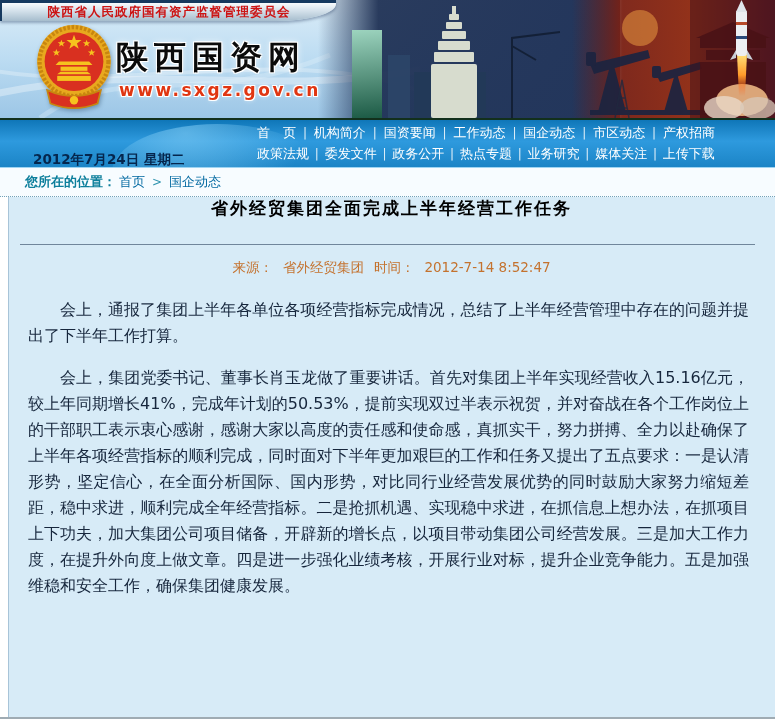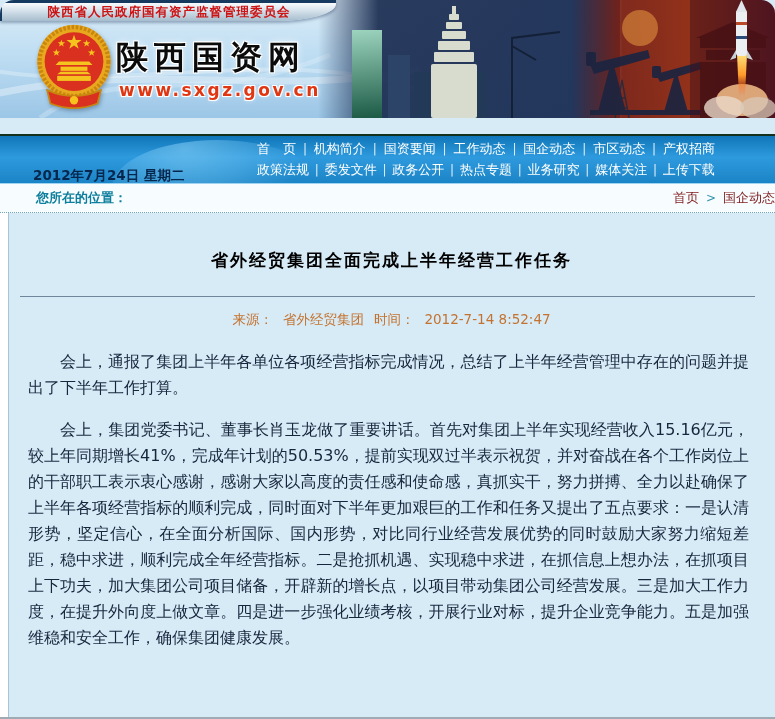--- a/index.html
+++ b/index.html
@@ -3,21 +3,21 @@
 <meta charset="utf-8">
 <style>
   html,body{margin:0;padding:0;background:#ffffff;}
   .page{
     position:relative;width:775px;height:719px;overflow:hidden;
     background:#d7ebf7;
     font-family:"DejaVu Sans","Liberation Sans",sans-serif;
     border-bottom:2px solid #9fabb3;box-sizing:border-box;
   }
   
-  .site-header{position:relative;width:775px;height:134px;overflow:hidden;border-radius:14px;}
+  .site-header{position:relative;width:775px;height:118px;overflow:hidden;}
   .hdr-bg{position:absolute;left:0;top:0;width:775px;height:118px;display:block;}
   .top-tab{
     position:absolute;left:0;top:0;width:336px;height:21px;
     background:linear-gradient(180deg,#f8fbfd 0%,#d3e0ea 45%,#a6bdcd 100%);
     border-top:3px solid #16395f;border-left:2px solid #16395f;
     border-bottom-right-radius:60px 17px;
     box-shadow:0 2px 3px rgba(20,40,80,.35);
     display:flex;align-items:center;justify-content:center;
     font-size:12.5px;font-weight:bold;color:#cc1414;letter-spacing:1px;
     box-sizing:border-box;white-space:nowrap;
@@ -52,33 +52,33 @@
   .nav-menu{
     position:absolute;right:60px;top:0;width:458px;height:47px;
     display:flex;flex-direction:column;justify-content:space-evenly;margin-left:24px;
   }
   .nav-row{display:flex;align-items:center;justify-content:space-between;}
   .nav-link{color:#ffffff;text-decoration:none;font-size:13px;white-space:nowrap;}
   .sep{color:rgba(255,255,255,.85);font-size:12px;}
   
   .breadcrumb{
     height:28px;background:#f7fcff;border-bottom:1px dotted #74a2b8;
-    display:flex;align-items:center;padding-left:36px;
-    font-size:13px;color:#0d7f9c;box-sizing:content-box;justify-content:space-between;
+    display:flex;align-items:center;padding-left:25px;
+    font-size:13px;color:#0d7f9c;box-sizing:content-box;
   }
   .bc-prefix{font-weight:bold;margin-right:3px;}
-  .bc-link{color:#7f1d1d;text-decoration:none;}
+  .bc-link{color:#0369a1;text-decoration:none;}
   .bc-sep{margin:0 7px;color:#2f93ae;font-size:12px;}
   
   .content{
     position:relative;height:521px;background:#d7ebf7;
     border-left:8px solid #ffffff;box-shadow:inset 1px 0 0 #a8c4d8;overflow:hidden;
   }
   .article-title{
-    margin:0;padding-top:36px;text-align:center;
+    margin:0;text-align:center;
     font-size:17px;font-weight:bold;color:#000000;letter-spacing:2px;
   }
   .title-divider{border:none;border-top:1px solid #70869b;margin:24px 20px 0 12px;}
   .article-meta{margin-top:14px;text-align:center;font-size:13.5px;color:#c4722e;white-space:nowrap;}
   .article-meta span{margin:0 5px;}
   .article-body{
     padding:20px 26px 0 20px;font-size:16px;line-height:26px;
     color:#16263c;text-align:justify;
   }
   .article-body p{margin:0 0 16px;text-indent:2em;}

